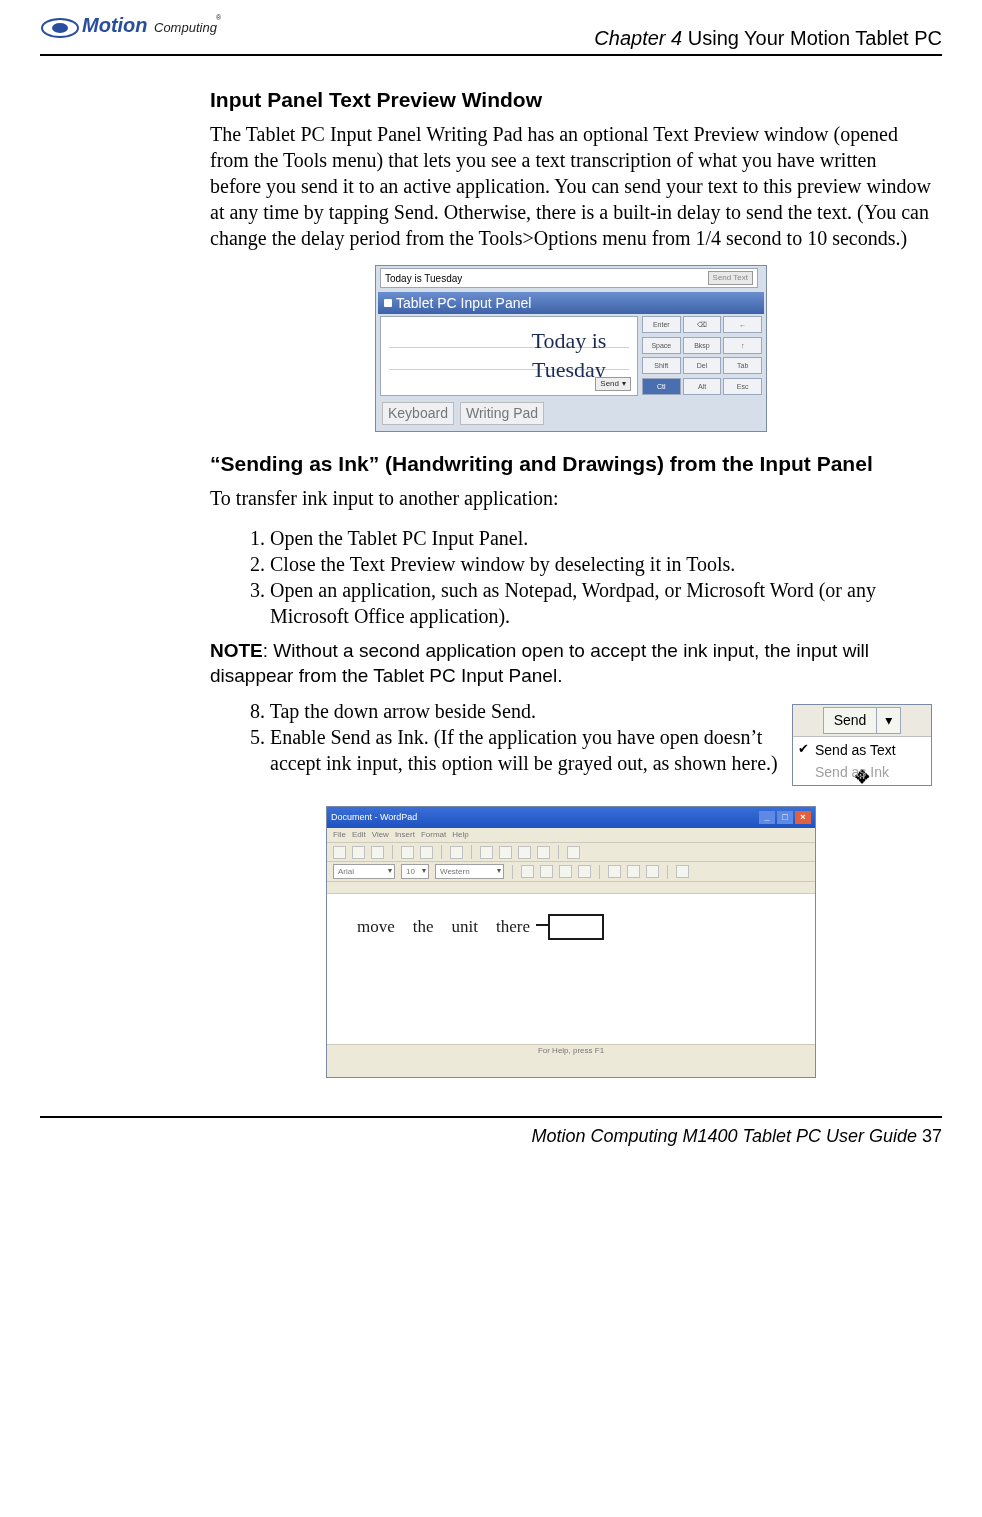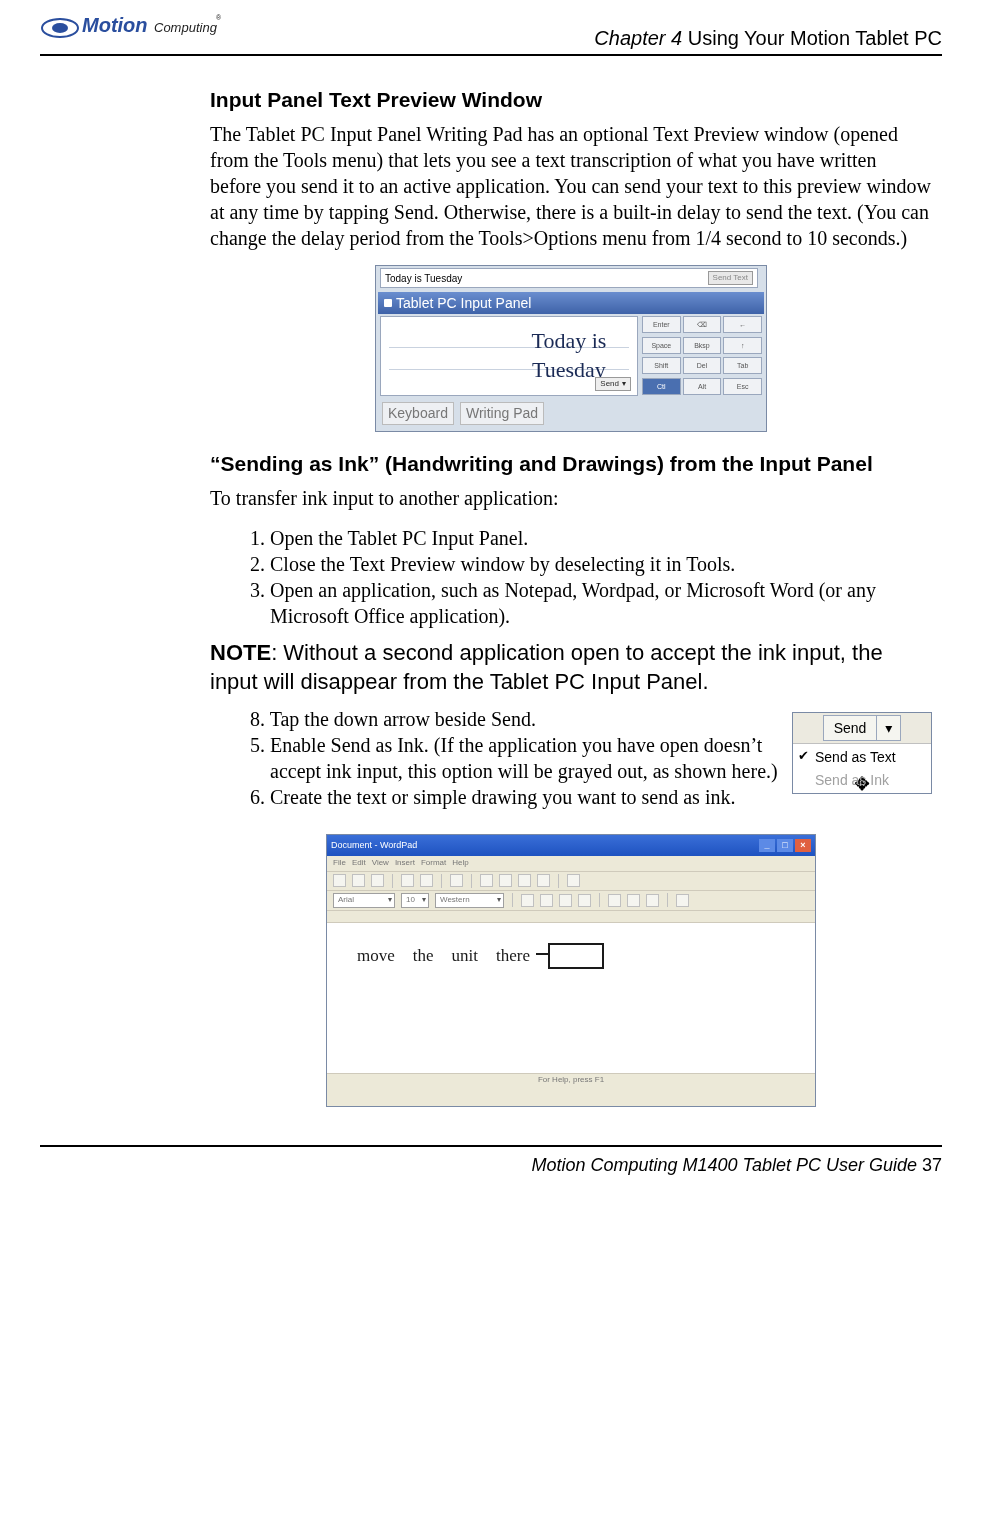--- a/index.html
+++ b/index.html
@@ -51,21 +51,21 @@
     padding-left: 40px;
   }
   .steps .step {
     text-indent: -20px;
     padding-left: 20px;
     margin: 0;
     line-height: 1.3;
   }
   .note {
     font-family: Arial, Helvetica, sans-serif;
-    font-size: 22px;
+    font-size: 19px;
     line-height: 1.3;
     margin: 8px 0 10px 0;
   }
   .note .note-label { font-weight: bold; }
   .figure-wrap { text-align: center; margin: 14px 0 18px 0; }
   .fig-border {
     border: 1px solid #7a8aa5;
     background: #d6dfe9;
     display: inline-block;
   }
@@ -341,21 +341,20 @@
         </div>
         <div class="sm-item disabled">
           <span>Send as Ink</span>
         </div>
       </div>
     </div>
 
     <div class="steps">
       <p class="step">8. Tap the down arrow beside Send.</p>
       <p class="step">5. Enable Send as Ink. (If the application you have open doesn’t accept ink input, this option will be grayed out, as shown here.)</p>
-      <p class="step">6. Create the text or simple drawing you want to send as ink.</p>
     </div>
     <div class="clear"></div>
 
     <div class="figure-wrap">
       <div class="fig-border wordpad">
         <div class="wp-titlebar">
           <span>Document - WordPad</span>
           <span class="winbtns">
             <span class="wb min">_</span>
             <span class="wb max">□</span>

